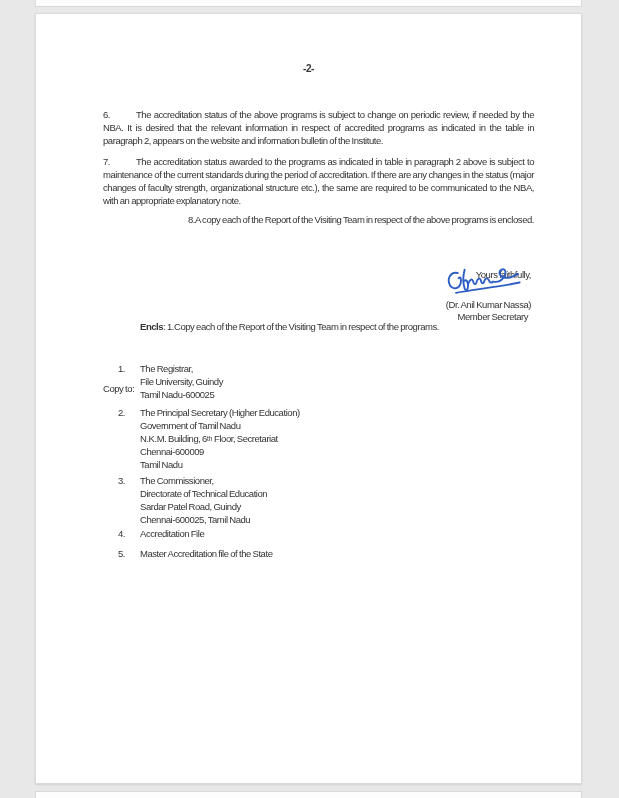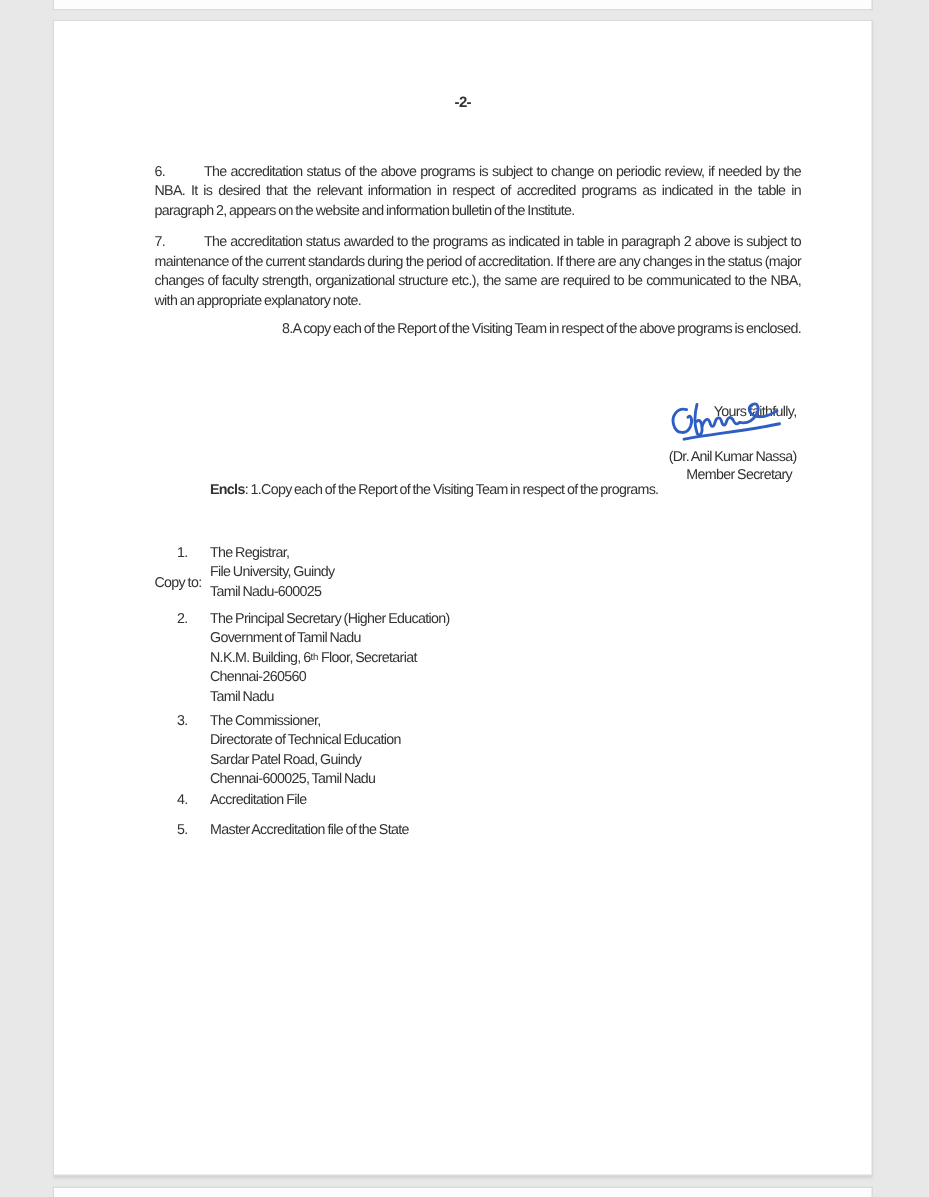--- a/index.html
+++ b/index.html
@@ -126,21 +126,21 @@
         <div>Tamil Nadu-600025</div>
       </div>
     </div>
 
     <div class="cc-item i2">
       <span class="cc-num">2.</span>
       <div class="cc-lines">
         <div>The Principal Secretary (Higher Education)</div>
         <div>Government of Tamil Nadu</div>
         <div><span>N.K.M. Building, 6</span><sup class="ord">th</sup><span> Floor, Secretariat</span></div>
-        <div>Chennai-260560</div>
+        <div>Chennai-600009</div>
         <div>Tamil Nadu</div>
       </div>
     </div>
 
     <div class="cc-item i3">
       <span class="cc-num">3.</span>
       <div class="cc-lines">
         <div>The Commissioner,</div>
         <div>Directorate of Technical Education</div>
         <div>Sardar Patel Road, Guindy</div>

